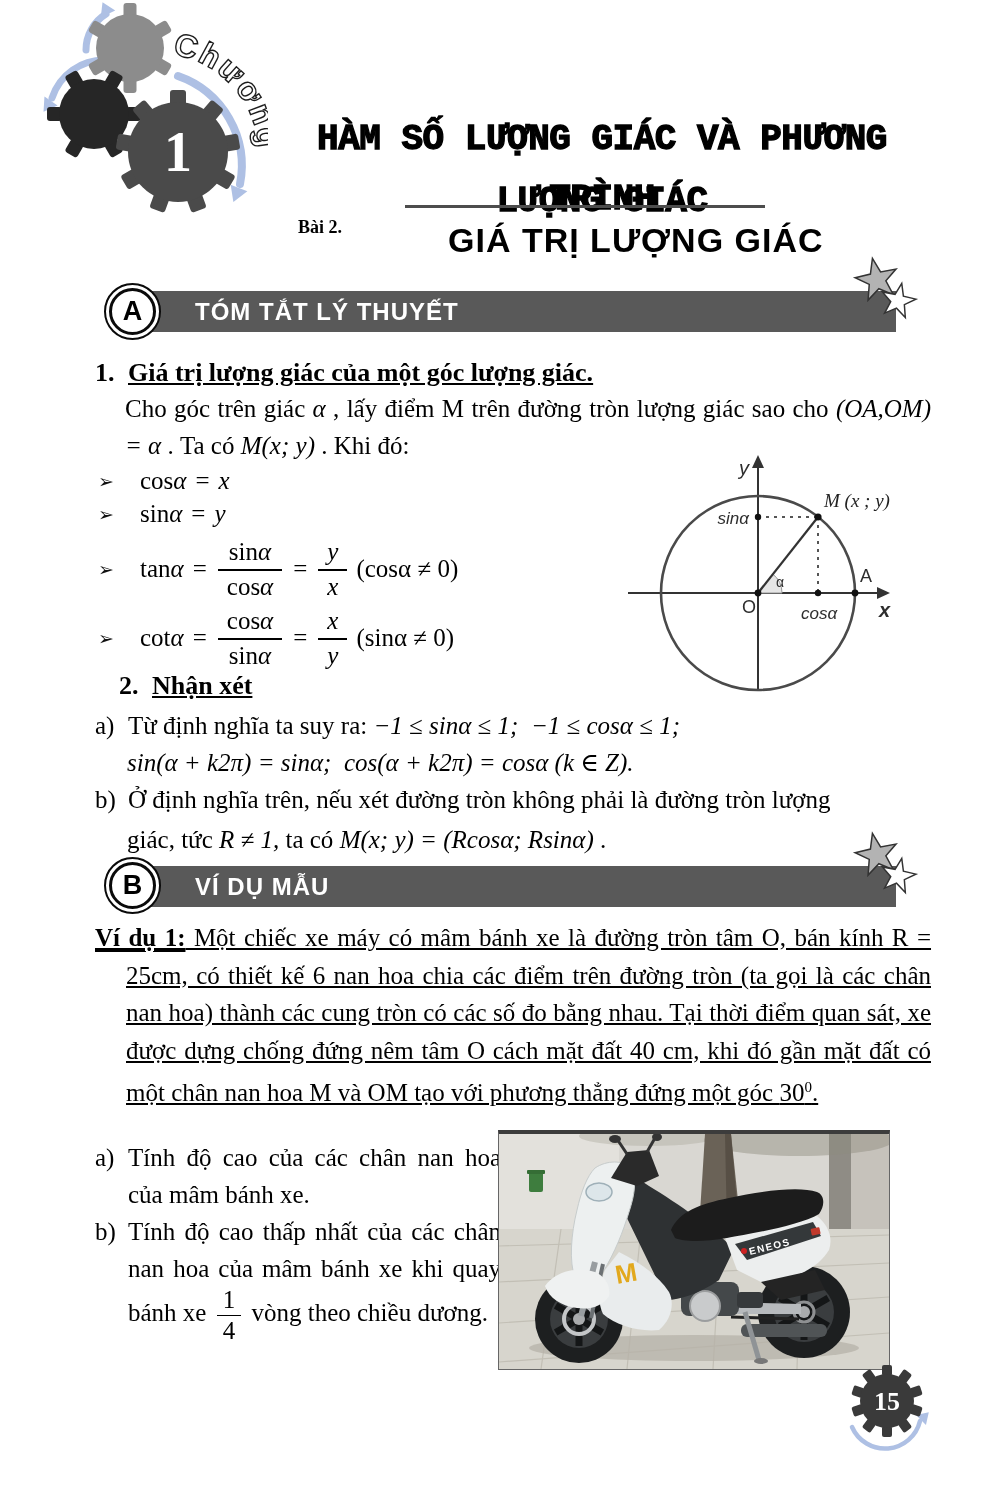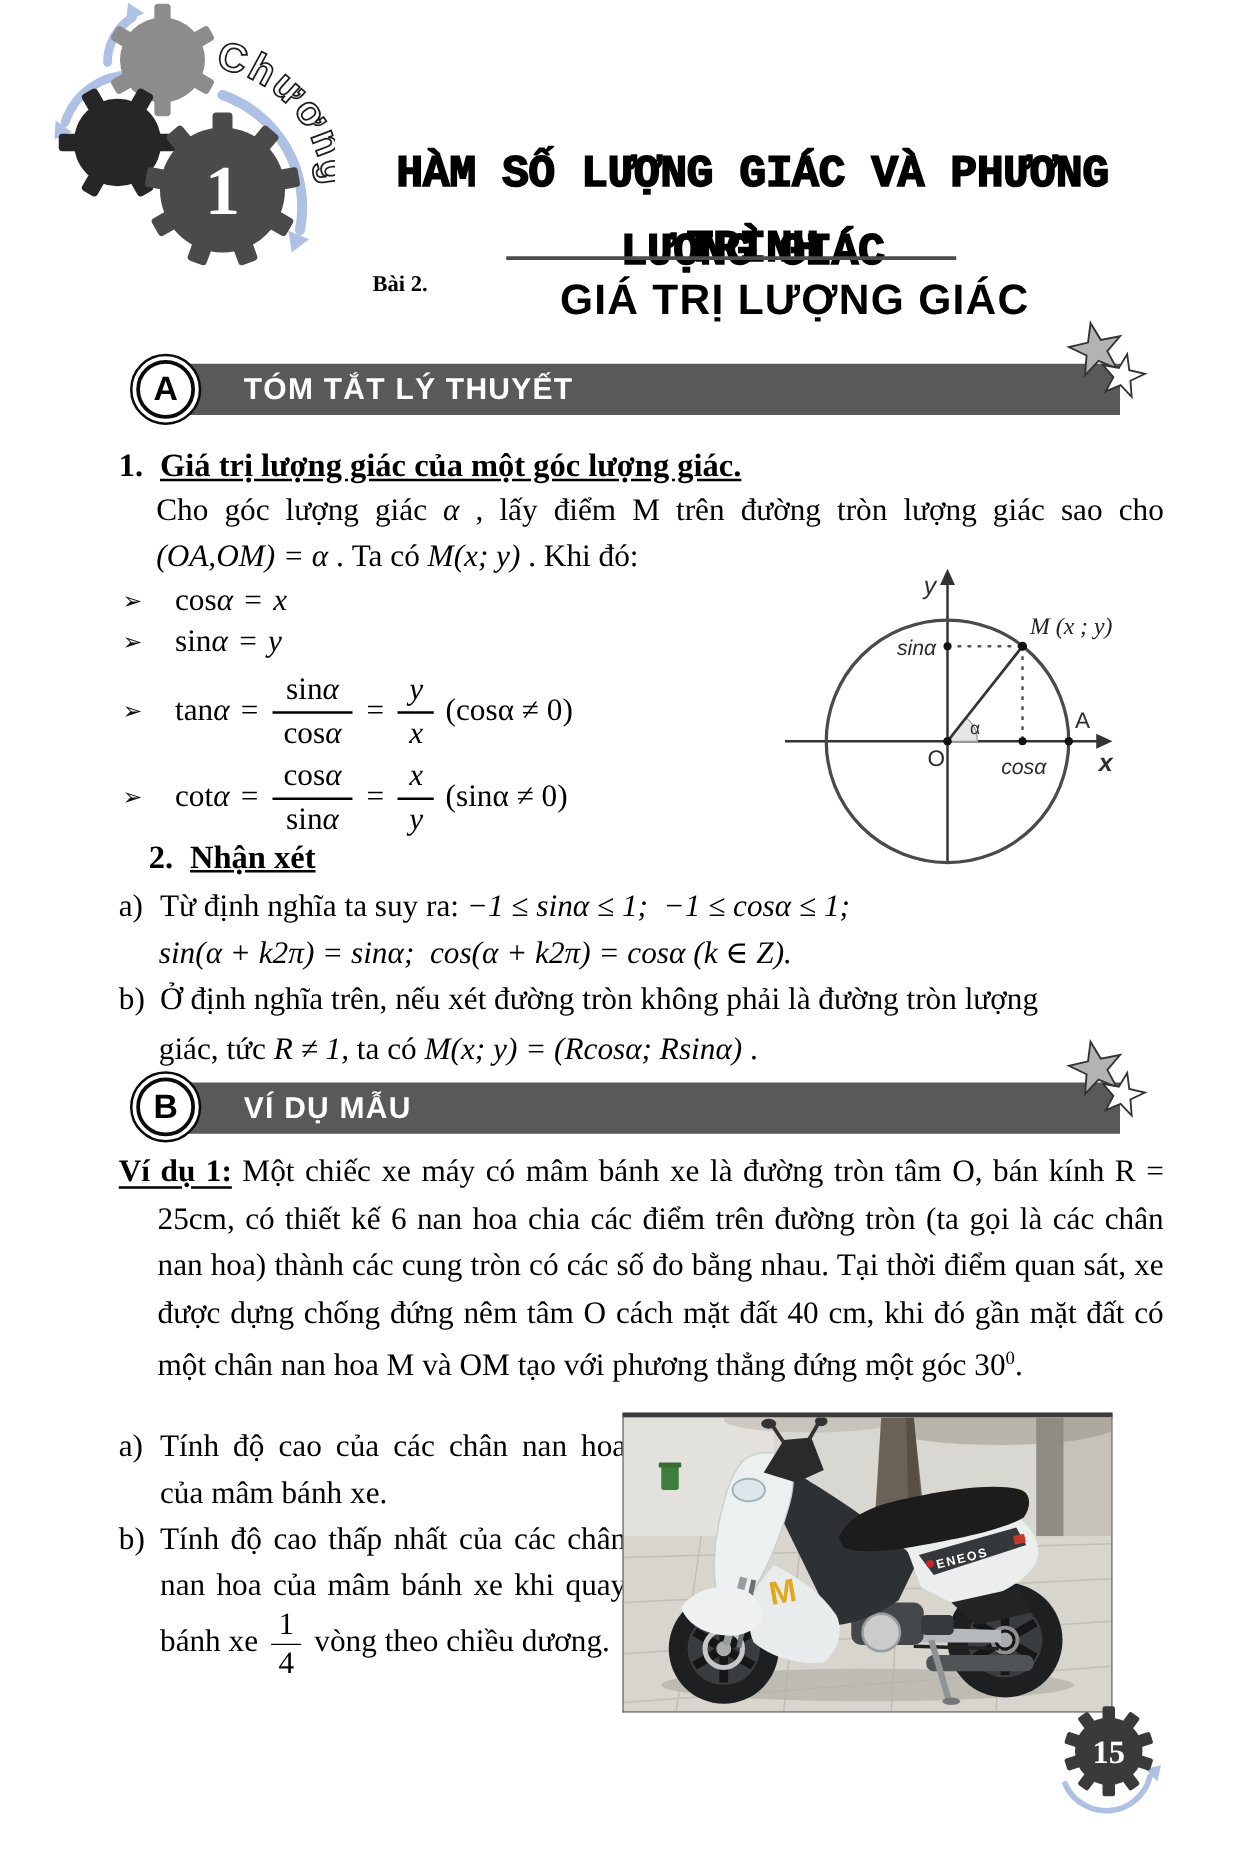--- a/index.html
+++ b/index.html
@@ -59,21 +59,21 @@
 
   
   .remark { left:95px; font-size:25px; line-height:37px; }
   .ra1 { top:707px; } .ra2 { left:127px; top:744px; }
   .rb1 { top:781px; width:836px; text-align:justify; padding-left:33px; text-indent:-33px; }
   .rb2 { left:127px; top:821px; }
   .r-label { display:inline-block; width:33px; text-indent:0; }
 
   
   .example-para { left:95px; top:919px; width:836px; font-size:25px; line-height:37.5px;
-    text-align:justify; padding-left:31px; text-indent:-31px; }
+    text-align:justify; padding-left:31px; text-indent:-31px;text-decoration:underline; }
   .vd-label { font-weight:bold; text-decoration:underline; text-underline-offset:4px; }
   sup.deg { font-size:60%; vertical-align:super; }
   .item { left:95px; width:406px; font-size:25px; line-height:37px; text-align:justify;
     padding-left:33px; text-indent:-33px; }
   .item-a { top:1139px; } .item-b { top:1213px; }
   .ifrac { display:inline-block; vertical-align:middle; text-align:center;
     line-height:1.02; margin:0 4px; text-indent:0; }
   .ifrac .n { display:block; border-bottom:1.8px solid #000; padding:0 6px 2px; }
   .ifrac .d { display:block; padding:2px 6px 0; }
 
@@ -159,21 +159,21 @@
 <svg class="abs stars stars-a" viewBox="0 0 86 74">
   <polygon points="0,-22 5.2,-7.2 20.9,-6.8 8.5,2.7 12.9,17.8 0,8.9 -12.9,17.8 -8.5,2.7 -20.9,-6.8 -5.2,-7.2" transform="translate(32,24) rotate(-12)" fill="#b3b3b3" stroke="#333" stroke-width="1.5"></polygon>
   <polygon points="0,-22 5.2,-7.2 20.9,-6.8 8.5,2.7 12.9,17.8 0,8.9 -12.9,17.8 -8.5,2.7 -20.9,-6.8 -5.2,-7.2" transform="translate(53,45) rotate(12) scale(0.82)" fill="#ffffff" stroke="#333" stroke-width="1.8"></polygon>
 </svg>
 
 <div class="abs heading h1">
   <span class="h-num">1.</span><span>Giá trị lượng giác của một góc lượng giác.</span>
 </div>
 
 <div class="abs theory-para">
-  <span>Cho góc lượng giác </span><span class="mi">α</span><span> , lấy điểm M trên đường tròn lượng giác sao cho </span><span class="mi">(OA,OM) = α</span><span> . Ta có </span><span class="mi">M(x; y)</span><span> . Khi đó:</span>
+  <span>Cho góc trên giác </span><span class="mi">α</span><span> , lấy điểm M trên đường tròn lượng giác sao cho </span><span class="mi">(OA,OM) = α</span><span> . Ta có </span><span class="mi">M(x; y)</span><span> . Khi đó:</span>
 </div>
 
 <div class="abs bullet b-row1">
   <span class="tick">➢</span>
   <span><span class="mr">cos</span><span class="mi">α</span><span class="eq">=</span><span class="mi">x</span></span>
 </div>
 <div class="abs bullet b-row2">
   <span class="tick">➢</span>
   <span><span class="mr">sin</span><span class="mi">α</span><span class="eq">=</span><span class="mi">y</span></span>
 </div>

